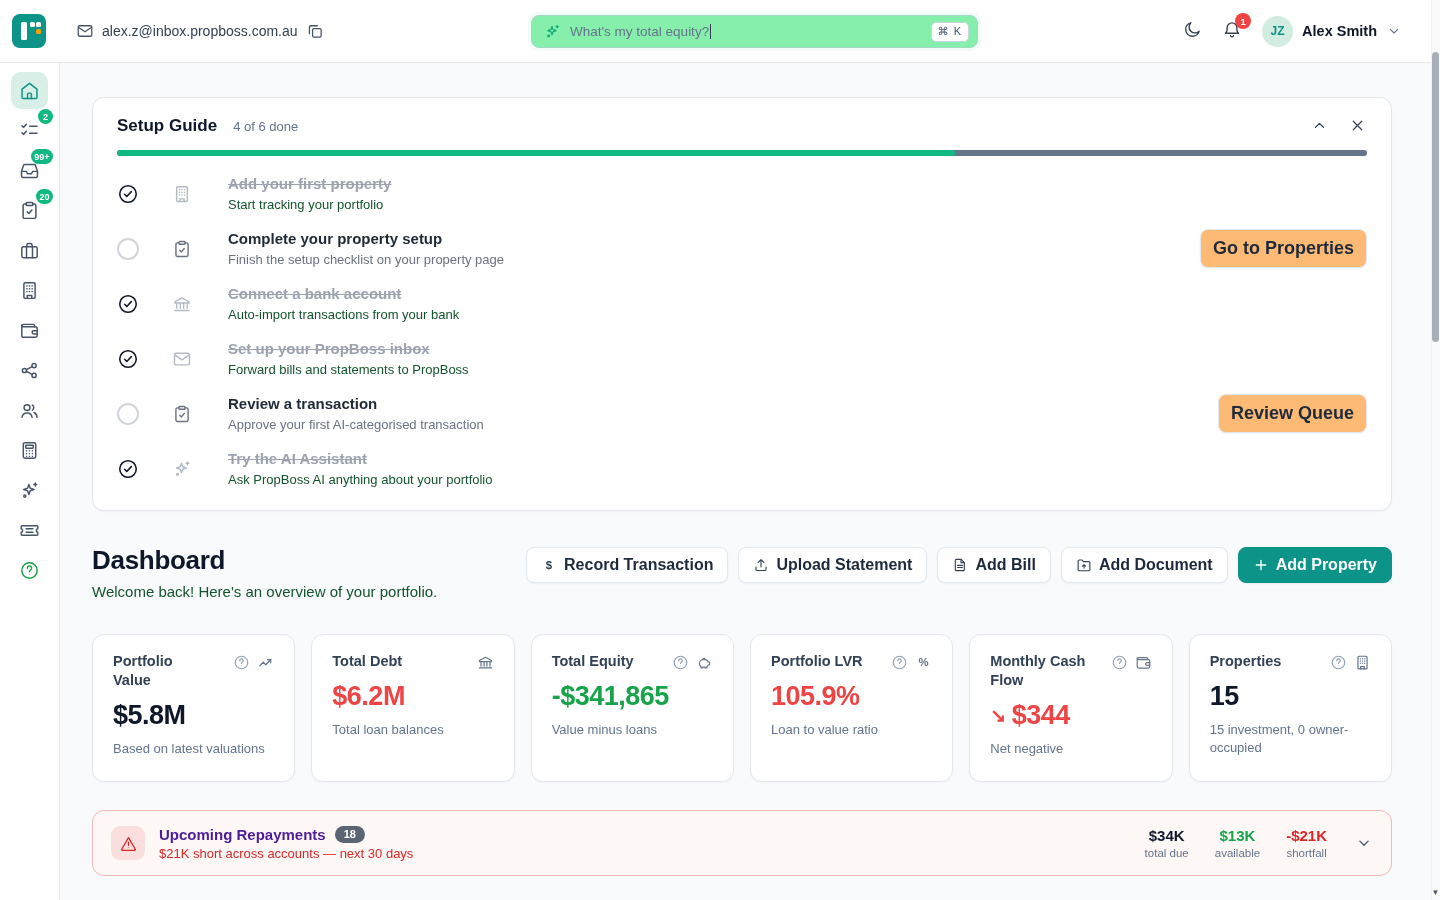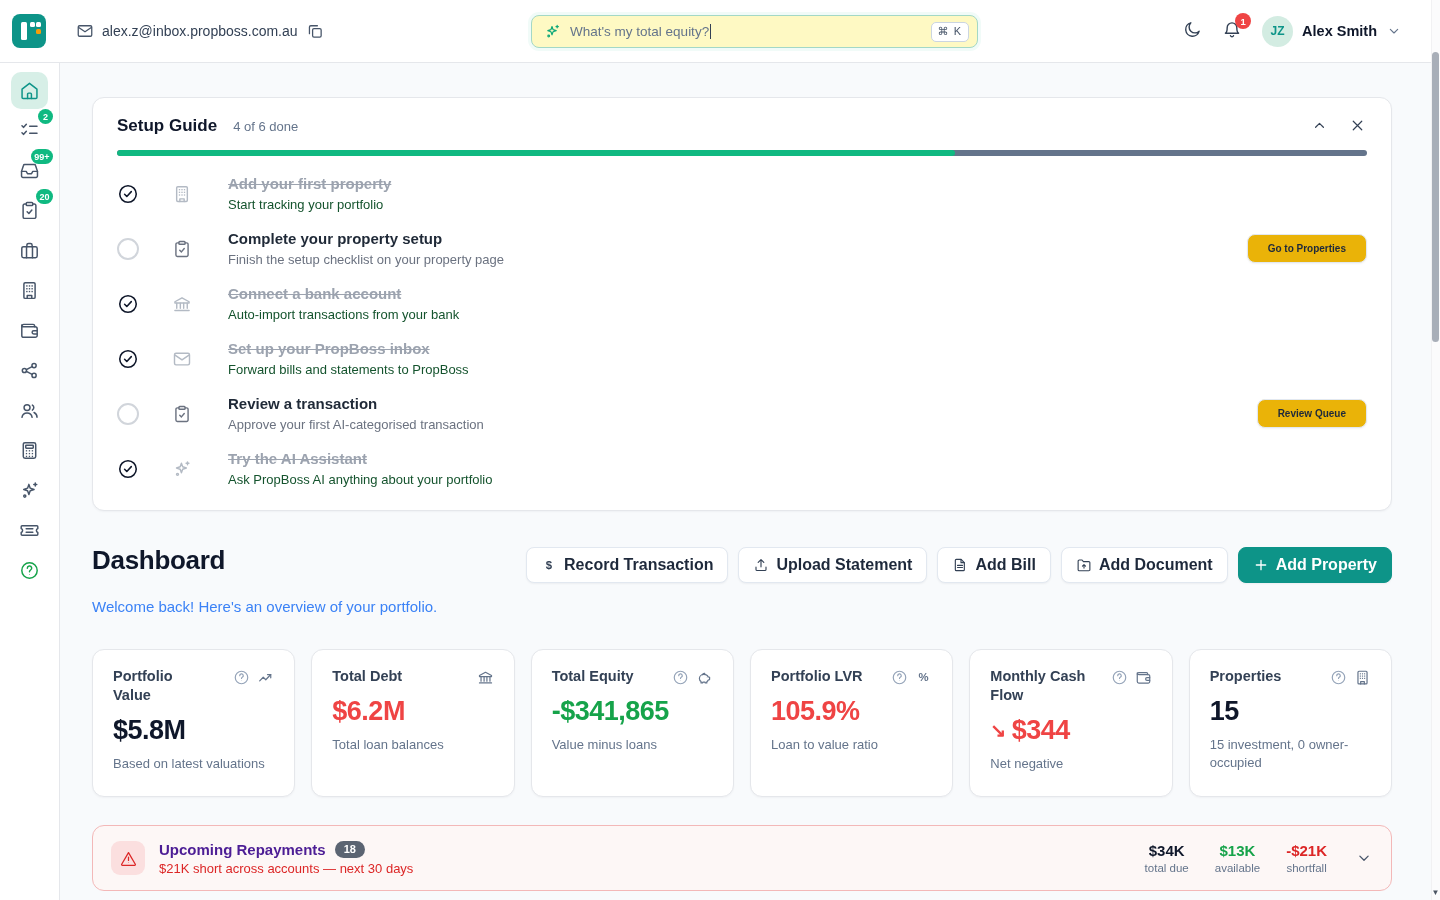--- a/index.html
+++ b/index.html
@@ -19,21 +19,21 @@
   .logo{width:34px;height:34px;border-radius:8px;background:var(--brand);position:relative;margin-left:12px;flex:0 0 auto;cursor:pointer;}
   .logo i{position:absolute;background:#fff;border-radius:1.5px;}
   .logo .bar{left:9px;top:8px;width:6px;height:18px;}
   .logo .s1{left:17.5px;top:8px;width:5px;height:5px;}
   .logo .s2{left:24px;top:8px;width:5px;height:5px;}
   .logo .s3{left:24px;top:14.5px;width:5px;height:5px;background:#f59e0b;}
   .email-wrap{display:flex;align-items:center;gap:8px;margin-left:30px;color:#475569;}
   .email-wrap svg{width:18px;height:18px;color:#475569;}
   .email-text{font-size:14px;color:#334155;}
   .copy-btn{width:18px;height:18px;color:#64748b;cursor:pointer;}
-  .search-box{position:absolute;left:531px;top:15px;width:447px;height:33px;background:#fef9c3;border:1px solid #a3d8c6;border-radius:8px;display:flex;align-items:center;padding:0 8px 0 12px;cursor:text;box-shadow:0 0 0 3px rgba(16,185,129,.06);}
+  .search-box{position:absolute;left:531px;top:15px;width:447px;height:33px;background:#86efac;border:1px solid #a3d8c6;border-radius:8px;display:flex;align-items:center;padding:0 8px 0 12px;cursor:text;box-shadow:0 0 0 3px rgba(16,185,129,.06);}
   .search-box .spark{width:17px;height:17px;color:#0ea879;flex:0 0 auto;}
   .search-text{font-size:13.5px;color:#64748b;margin-left:9px;white-space:nowrap;}
   .caret{width:1px;height:15px;background:#334155;margin-left:1px;}
   .kbd{margin-left:auto;border:1px solid #cbd5e1;background:#fff;border-radius:5px;font-size:11px;color:#475569;padding:2.5px 6px;letter-spacing:1px;}
   .top-right{margin-left:auto;display:flex;align-items:center;gap:18px;padding-right:38px;}
   .icon-btn{width:22px;height:22px;color:#334155;cursor:pointer;position:relative;}
   .icon-btn svg{width:20px;height:20px;}
   .bell-badge{position:absolute;top:-7px;right:-7px;min-width:16px;height:16px;border-radius:999px;background:var(--red);color:#fff;font-size:9.5px;font-weight:700;display:flex;align-items:center;justify-content:center;padding:0 4px;}
   .user-chip{display:flex;align-items:center;gap:9px;cursor:pointer;}
   .avatar{width:31px;height:31px;border-radius:50%;background:#d3ece2;color:#0d9488;font-size:12px;font-weight:700;display:flex;align-items:center;justify-content:center;}
@@ -64,26 +64,26 @@
   .setup-row{display:flex;align-items:center;min-height:55px;gap:24px;}
   .status{width:22px;height:22px;flex:0 0 auto;margin-right:9px;}
   .status.pending{border:2px solid #d1d5db;border-radius:50%;cursor:pointer;}
   .type-ic{width:20px;height:20px;color:#6b7280;flex:0 0 auto;margin-right:12px;}
   .type-ic svg{width:20px;height:20px;}
   .setup-row.done .type-ic{color:#b3bac4;}
   .row-title{font-size:15px;font-weight:700;color:var(--ink2);line-height:1.25;}
   .setup-row.done .row-title{color:#9ca3af;text-decoration:line-through;font-weight:600;}
   .row-sub{font-size:13px;color:#6b7280;margin-top:3px;}
   .setup-row.done .row-sub{color:#14532d;}
-  .row-action{margin-left:auto;background:#eab308;border:1px solid #e2e8f0;border-radius:8px;padding:8px 20px;font-size:10px;font-weight:600;color:#1e293b;cursor:pointer;box-shadow:0 1px 2px rgba(15,23,42,.05);font-family:inherit;}
+  .row-action{margin-left:auto;background:#fdba74;border:1px solid #e2e8f0;border-radius:8px;padding:8px 12px;font-size:18px;font-weight:600;color:#1e293b;cursor:pointer;box-shadow:0 1px 2px rgba(15,23,42,.05);font-family:inherit;}
 
   
   .dash-head{margin-top:34px;display:flex;align-items:flex-start;}
   .dash-title{font-size:26px;font-weight:800;color:var(--ink);letter-spacing:-.3px;}
-  .dash-sub{font-size:15px;color:#3b82f6;margin-top:22px;}
+  .dash-sub{font-size:15px;color:#14532d;margin-top:7px;}
   .dash-actions{margin-left:auto;display:flex;gap:10px;align-items:center;margin-top:2px;}
   .act-btn{display:flex;align-items:center;gap:7px;background:#fff;border:1px solid #e2e8f0;border-radius:8px;height:36px;padding:0 14px;font-size:16px;font-weight:600;color:#1e293b;cursor:pointer;box-shadow:0 1px 2px rgba(15,23,42,.05);font-family:inherit;}
   .act-btn svg{width:16px;height:16px;color:#334155;}
   .act-btn.primary{background:var(--brand);border-color:var(--brand);color:#fff;}
   .act-btn.primary svg{color:#fff;}
 
   
   .stats{margin-top:34px;display:grid;grid-template-columns:repeat(6,1fr);gap:16px;}
   .stat-card{background:#fff;border:1px solid var(--border);border-radius:12px;padding:17px 20px;min-height:148px;box-shadow:0 1px 2px rgba(15,23,42,.04);}
   .stat-top{display:flex;align-items:flex-start;}

